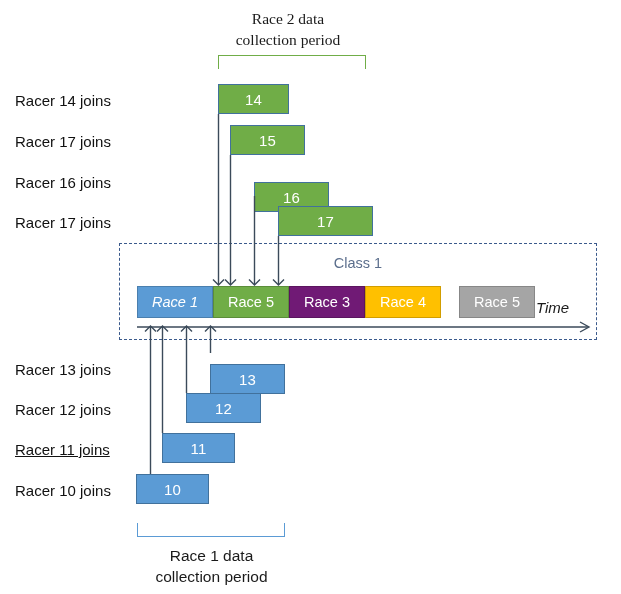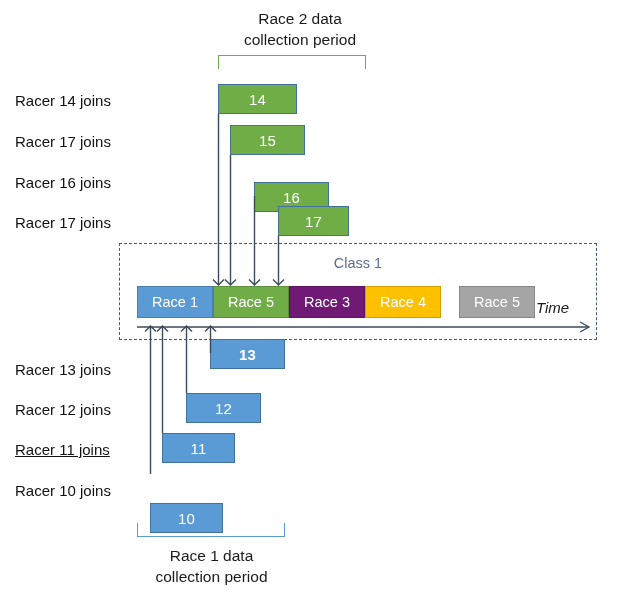--- a/index.html
+++ b/index.html
@@ -95,58 +95,58 @@
     border:1.6px solid #5B9BD5;
     border-top:none;
   }
   svg.overlay{position:absolute;left:0;top:0;width:621px;height:594px;pointer-events:none;}
 </style>
 </head>
 <body>
 
 <div id="stage">
 
-  <div class="abs caption" style="left:200px;top:8px;width:200px;">Race 2 data
+  <div class="abs caption" style="left:188px;top:8px;width:200px;font-family:Liberation Serif, serif;">Race 2 data
 collection period</div>
 
   <div class="abs bracket bracket-top" id="bracket-top" style="left: 218px; top: 55px; width: 148px; height: 14px;"></div>
 
   <div id="top-rows">
       <div class="abs row-label" style="left: 15px; top: 93px;">Racer 14 joins</div>
-      <div class="abs bar bar-green" style="left: 218px; top: 84px; width: 79px;">14</div>
+      <div class="abs bar bar-green" style="left: 218px; top: 84px; width: 71px;">14</div>
       <div class="abs row-label" style="left: 15px; top: 134px;">Racer 17 joins</div>
       <div class="abs bar bar-green" style="left: 230px; top: 125px; width: 75px;">15</div>
       <div class="abs row-label" style="left: 15px; top: 175px;">Racer 16 joins</div>
       <div class="abs bar bar-green" style="left: 254px; top: 166px; width: 75px; margin-top: 16px;">16</div>
       <div class="abs row-label" style="left: 15px; top: 215px;">Racer 17 joins</div>
-      <div class="abs bar bar-green" style="left: 278px; top: 206px; width: 71px;">17</div>
+      <div class="abs bar bar-green" style="left: 278px; top: 206px; width: 95px;">17</div>
     </div>
 
   <div class="abs" id="class-box"></div>
   <div class="abs" id="class-title">Class 1</div>
 
   <div id="race-bars">
-      <div class="race" style="left: 137px; background: rgb(91, 155, 213);">Race 1</div>
+      <div class="race" style="left: 137px; background: rgb(91, 155, 213); font-style: italic;">Race 1</div>
       <div class="race" style="left: 213px; background: rgb(112, 173, 71);">Race 5</div>
       <div class="race" style="left: 289px; background: #701a75;">Race 3</div>
       <div class="race" style="left: 365px; background: rgb(255, 192, 0);">Race 4</div>
       <div class="race" style="left: 459px; background: rgb(165, 165, 165);">Race 5</div>
     </div>
 
   <div class="abs" id="time-label">Time</div>
 
   <div id="bottom-rows">
       <div class="abs row-label" style="left: 15px; top: 362px;">Racer 13 joins</div>
-      <div class="abs bar bar-blue" style="left: 210px; top: 339px; width: 75px; font-weight: bold;">13</div>
+      <div class="abs bar bar-blue" style="left: 210px; top: 364px; width: 75px;">13</div>
       <div class="abs row-label" style="left: 15px; top: 402px;">Racer 12 joins</div>
       <div class="abs bar bar-blue" style="left: 186px; top: 393px; width: 75px;">12</div>
       <div class="abs row-label" style="left: 15px; top: 442px; text-decoration: underline;">Racer 11 joins</div>
       <div class="abs bar bar-blue" style="left: 162px; top: 433px; width: 73px;">11</div>
       <div class="abs row-label" style="left: 15px; top: 483px;">Racer 10 joins</div>
-      <div class="abs bar bar-blue" style="left: 150px; top: 474px; width: 73px; margin-top: 29px;">10</div>
+      <div class="abs bar bar-blue" style="left: 136px; top: 474px; width: 73px;">10</div>
     </div>
 
   <div class="abs bracket bracket-bottom" id="bracket-bottom" style="left: 137px; top: 523px; width: 148px; height: 14px;"></div>
 
   <div class="abs caption" style="left:109px;top:545px;width:205px;">Race 1 data
 collection period</div>
 
   <svg class="overlay" id="overlay" xmlns="http://www.w3.org/2000/svg">
       <line x1="218.5" y1="114" x2="218.5" y2="284" stroke="#3B4A5A" stroke-width="1.4"></line>
       <path d="M 213 279.5 L 218.5 285 L 224 279.5" fill="none" stroke="#3B4A5A" stroke-width="1.4"></path>

